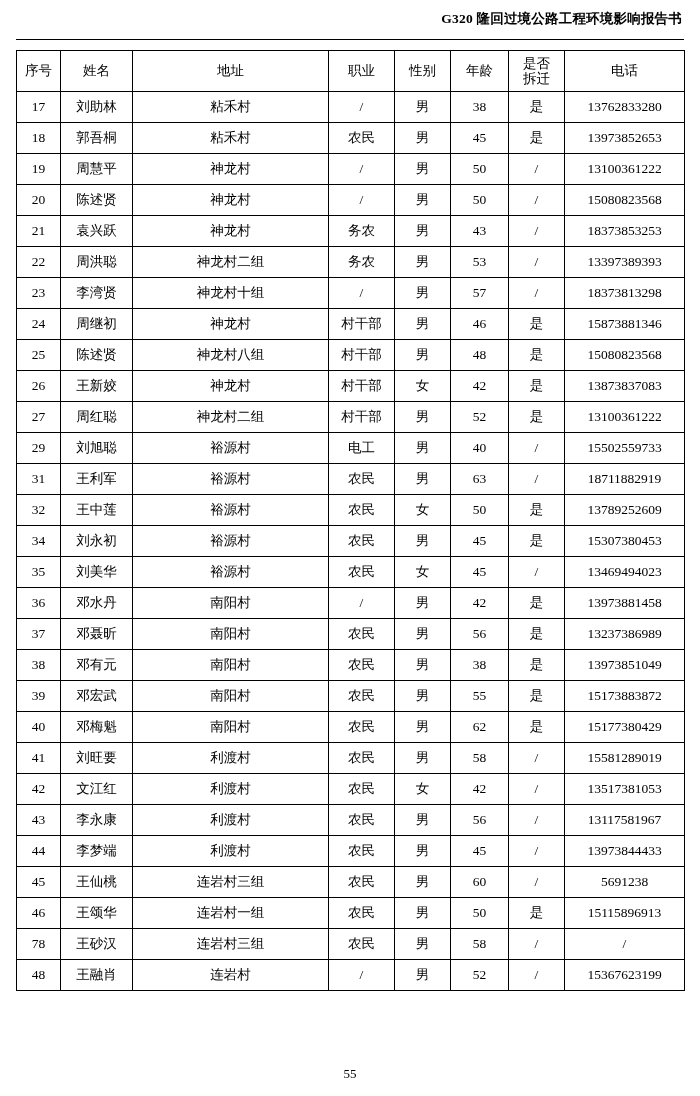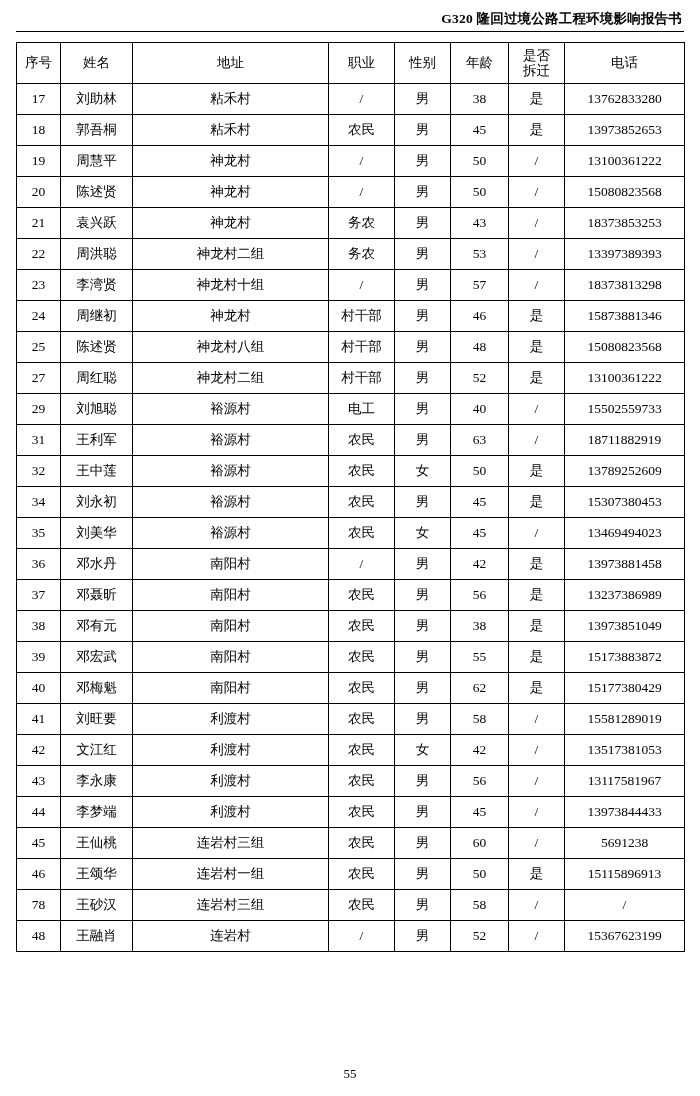--- a/index.html
+++ b/index.html
@@ -21,21 +21,21 @@
     padding: 10px 16px 0 16px;
     position: relative;
     display: flex;
     flex-direction: column;
   }
   
   .doc-header {
     display: flex;
     justify-content: flex-end;
     align-items: flex-start;
-    padding: 0 2px 3px 0;
+    padding: 0 2px 11px 0;
     border-bottom: 1.4px solid #000;
     margin-bottom: 10px;
   }
   .doc-header .title {
     font-size: 13.5px;
     font-weight: bold;
     letter-spacing: 0.2px;
     white-space: nowrap;
   }
   
@@ -204,20 +204,30 @@
           <td>25</td>
           <td>陈述贤</td>
           <td>神龙村八组</td>
           <td>村干部</td>
           <td>男</td>
           <td>48</td>
           <td>是</td>
           <td>15080823568</td>
         </tr>
         <tr>
+          <td>26</td>
+          <td>王新姣</td>
+          <td>神龙村</td>
+          <td>村干部</td>
+          <td>女</td>
+          <td>42</td>
+          <td>是</td>
+          <td>13873837083</td>
+        </tr>
+        <tr>
           <td>27</td>
           <td>周红聪</td>
           <td>神龙村二组</td>
           <td>村干部</td>
           <td>男</td>
           <td>52</td>
           <td>是</td>
           <td>13100361222</td>
         </tr>
         <tr>

